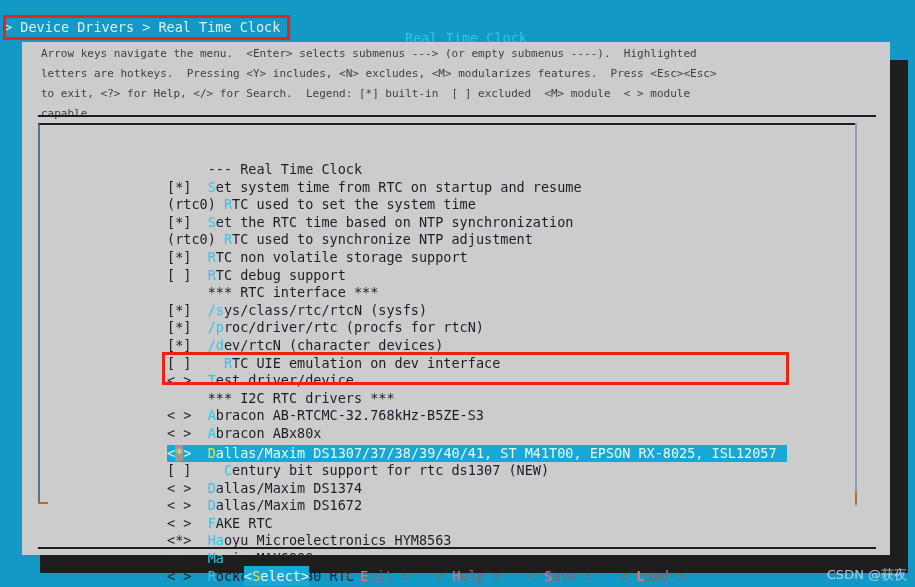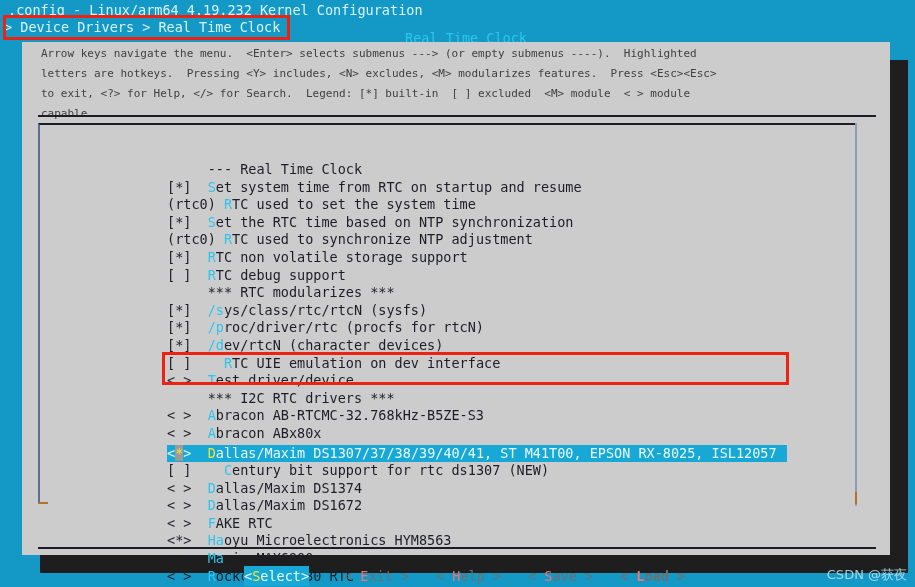--- a/index.html
+++ b/index.html
@@ -66,21 +66,20 @@
 
   
   .wm{position:absolute;right:8px;bottom:3px;font-size:13px;color:#b9e4f2;
       font-family:"DejaVu Sans","Liberation Sans",sans-serif;opacity:.85;white-space:pre;}
 </style>
 </head>
 <body>
 
 <div id="root">
 
-  <div class="term-line t-title" style="left:8px;top:2px;">.config - Linux/arm64 4.19.232 Kernel Configuration</div>
   <div class="term-line t-path" style="left:4px;top:19px;">&gt; Device Drivers &gt; Real Time Clock</div>
   <div class="term-line t-hdr" style="left:405px;top:30px;">Real Time Clock</div>
 
   <div class="shadow" style="left:890px;top:60px;width:18px;height:513px;"></div>
   <div class="shadow" style="left:40px;top:555px;width:868px;height:18px;"></div>
 
   <div class="dialog">
 
     <div class="txt help"><span>Arrow keys navigate the menu.  &lt;Enter&gt; selects submenus ---&gt; (or empty submenus ----).  Highlighted</span>
 <span>letters are hotkeys.  Pressing &lt;Y&gt; includes, &lt;N&gt; excludes, &lt;M&gt; modularizes features.  Press &lt;Esc&gt;&lt;Esc&gt;</span>
@@ -110,21 +109,21 @@
         <div>
           <div class="row"><span>(rtc0) </span><span class="hot">R</span><span>TC used to synchronize NTP adjustment</span></div>
         </div>
         <div>
           <div class="row"><span>[*]  </span><span class="hot">R</span><span>TC non volatile storage support</span></div>
         </div>
         <div>
           <div class="row"><span>[ ]  </span><span class="hot">R</span><span>TC debug support</span></div>
         </div>
         <div>
-          <div class="row"><span>     </span><span class="hot"></span><span>*** RTC modularizes ***</span></div>
+          <div class="row"><span>     </span><span class="hot"></span><span>*** RTC interface ***</span></div>
         </div>
         <div>
           <div class="row"><span>[*]  </span><span class="hot">/s</span><span>ys/class/rtc/rtcN (sysfs)</span></div>
         </div>
         <div>
           <div class="row"><span>[*]  </span><span class="hot">/p</span><span>roc/driver/rtc (procfs for rtcN)</span></div>
         </div>
         <div>
           <div class="row"><span>[*]  </span><span class="hot">/d</span><span>ev/rtcN (character devices)</span></div>
         </div>

